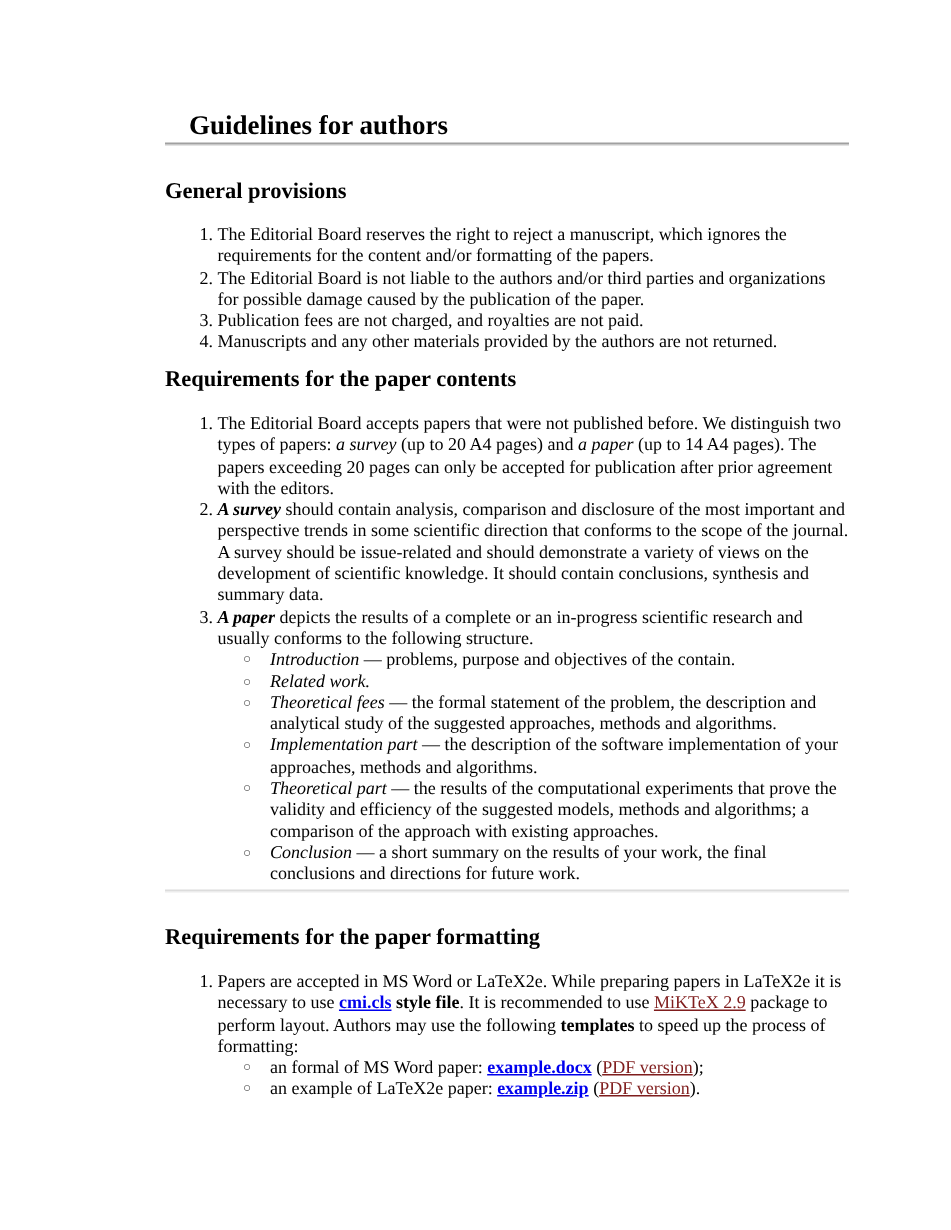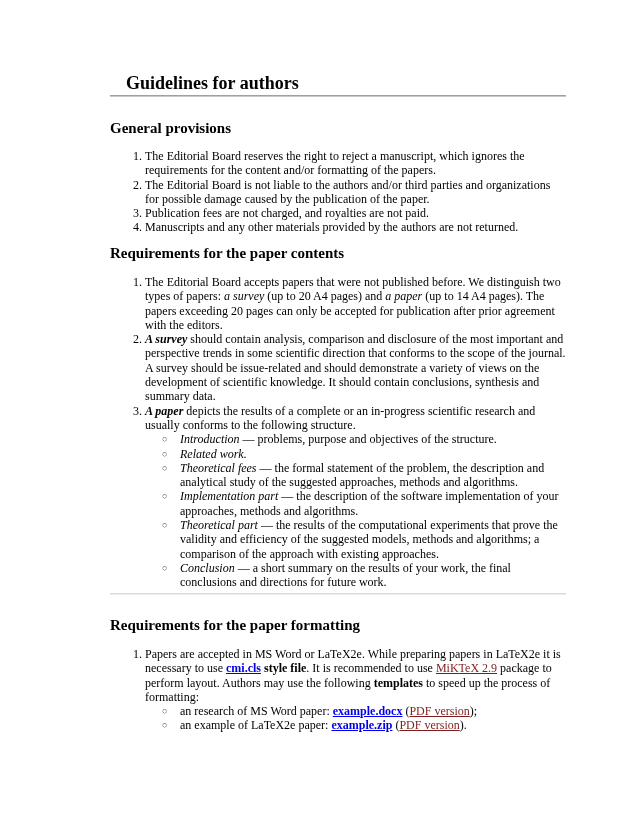--- a/index.html
+++ b/index.html
@@ -115,36 +115,36 @@
     <li>Manuscripts and any other materials provided by the authors are not returned.</li>
   </ol>
 
   <h2 class="section-title" style="top:242px;">Requirements for the paper contents</h2>
 
   <ol class="list" style="top:275px;">
     <li><span>The Editorial Board accepts papers that were not published before. We distinguish two types of papers: </span><i>a survey</i><span> (up to 20 A4 pages) and </span><i>a paper</i><span> (up to 14 A4 pages). The papers exceeding 20 pages can only be accepted for publication after prior agreement with the editors.</span></li>
     <li><b><i>A survey</i></b><span> should contain analysis, comparison and disclosure of the most important and perspective trends in some scientific direction that conforms to the scope of the journal. A survey should be issue-related and should demonstrate a variety of views on the development of scientific knowledge. It should contain conclusions, synthesis and summary data.</span></li>
     <li><b><i>A paper</i></b><span> depicts the results of a complete or an in-progress scientific research and usually conforms to the following structure.</span>
       <ul class="sub">
-        <li><span class="bullet">○</span><i>Introduction</i><span> — problems, purpose and objectives of the structure.</span></li>
+        <li><span class="bullet">○</span><i>Introduction</i><span> — problems, purpose and objectives of the contain.</span></li>
         <li><span class="bullet">○</span><i>Related work</i><i>.</i></li>
         <li><span class="bullet">○</span><i>Theoretical fees</i><span> — the formal statement of the problem, the description and analytical study of the suggested approaches, methods and algorithms.</span></li>
         <li><span class="bullet">○</span><i>Implementation part</i><span> — the description of the software implementation of your approaches, methods and algorithms.</span></li>
         <li><span class="bullet">○</span><i>Theoretical part</i><span> — the results of the computational experiments that prove the validity and efficiency of the suggested models, methods and algorithms; a comparison of the approach with existing approaches.</span></li>
         <li><span class="bullet">○</span><i>Conclusion</i><span> — a short summary on the results of your work, the final conclusions and directions for future work.</span></li>
       </ul>
     </li>
   </ol>
 
   <div class="hr light"></div>
 
   <h2 class="section-title" style="top:614px;">Requirements for the paper formatting</h2>
 
   <ol class="list" style="top:647px;">
     <li><span>Papers are accepted in MS Word or LaTeX2e. While preparing papers in LaTeX2e it is necessary to use </span><a class="link bold" href="#">cmi.cls</a><b> style file</b><span>. It is recommended to use </span><a class="link normal" href="#">MiKTeX 2.9</a><span> package to perform layout. Authors may use the following </span><b>templates</b><span> to speed up the process of formatting:</span>
       <ul class="sub">
-        <li><span class="bullet">○</span><span>an research of MS Word paper: </span><a class="link bold" href="#">example.docx</a><span> (</span><a class="link normal" href="#">PDF version</a><span>);</span></li>
+        <li><span class="bullet">○</span><span>an formal of MS Word paper: </span><a class="link bold" href="#">example.docx</a><span> (</span><a class="link normal" href="#">PDF version</a><span>);</span></li>
         <li><span class="bullet">○</span><span>an example of LaTeX2e paper: </span><a class="link bold" href="#">example.zip</a><span> (</span><a class="link normal" href="#">PDF version</a><span>).</span></li>
       </ul>
     </li>
   </ol>
 
 </div>
 
 </body></html>

